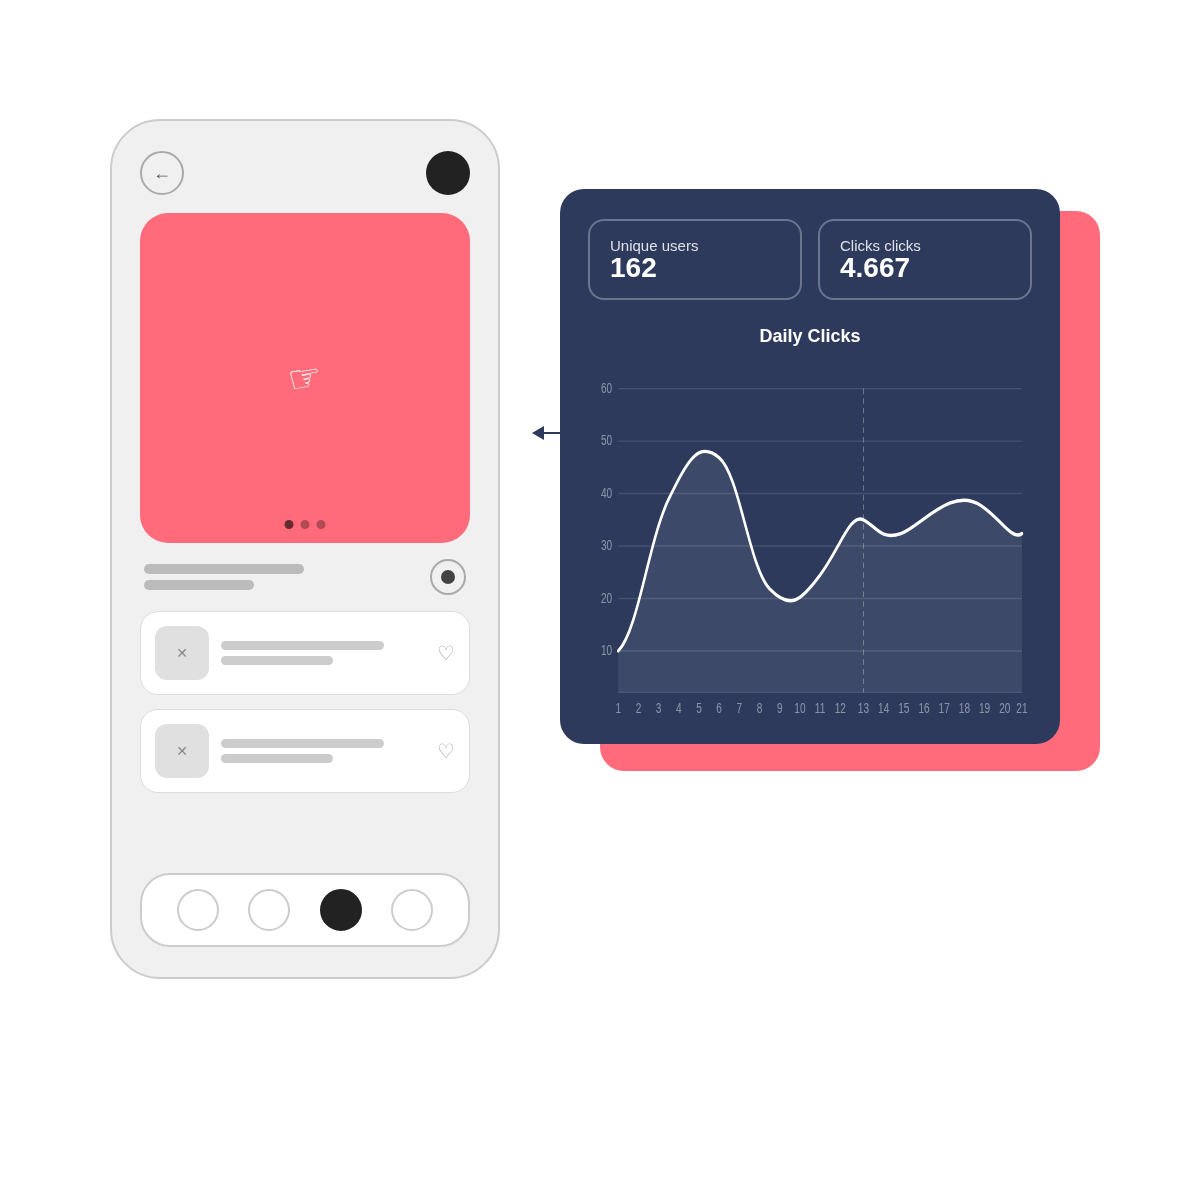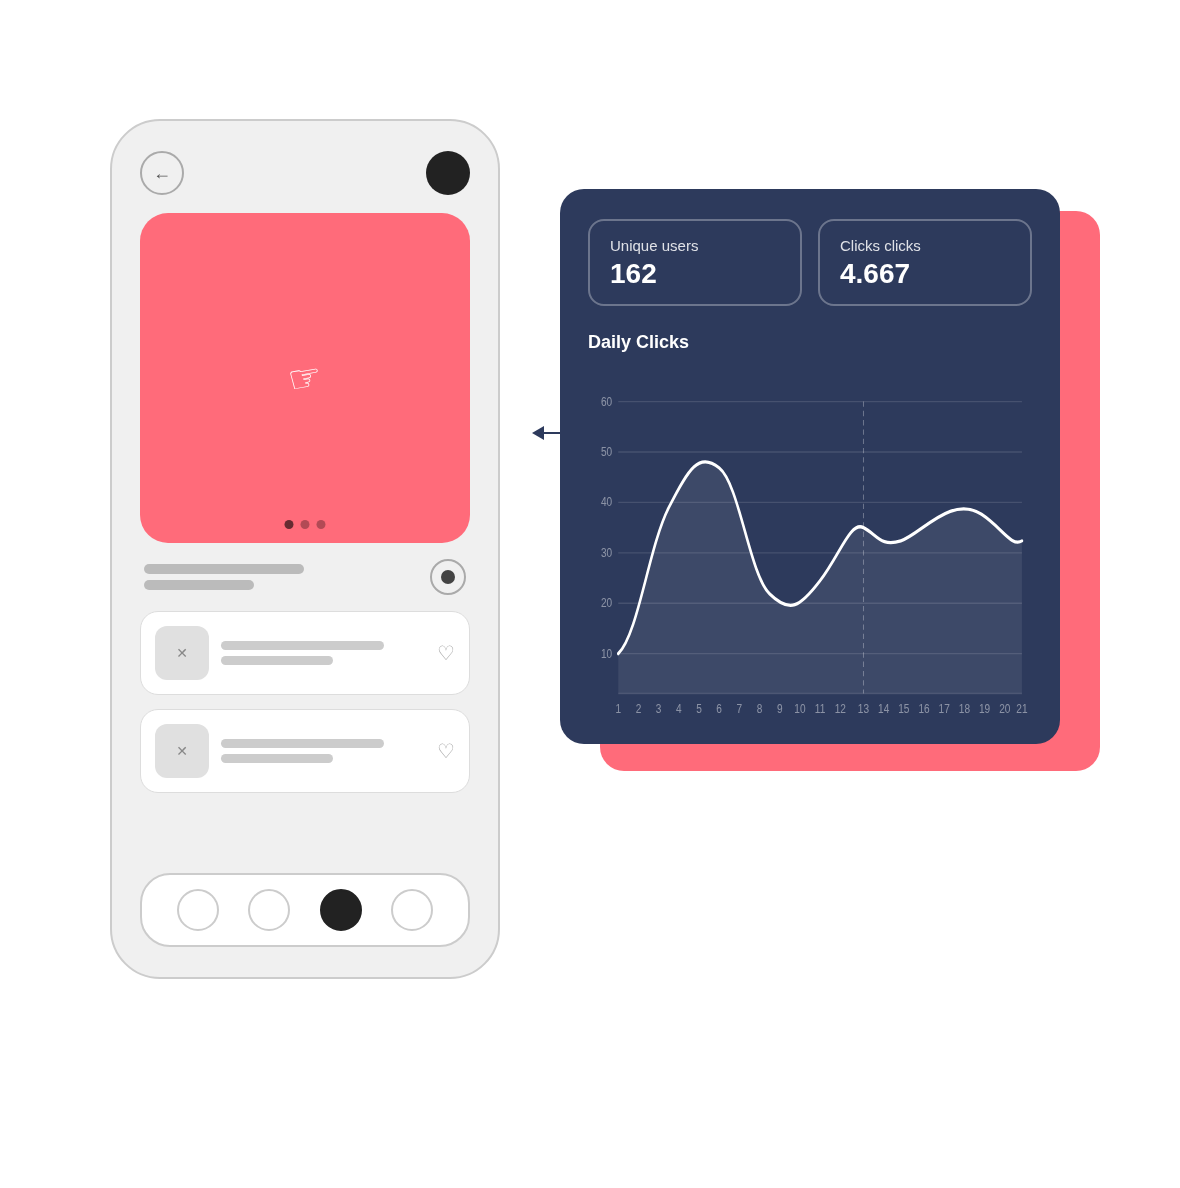--- a/index.html
+++ b/index.html
@@ -275,21 +275,20 @@
       gap: 16px;
       margin-bottom: 26px;
     }
     .stat-box {
       flex: 1;
       border: 2px solid rgba(255,255,255,0.3);
       border-radius: 16px;
       padding: 16px 20px;
       display: flex;
       flex-direction: column;
-      gap: 6px;
     }
     .stat-label {
       font-size: 15px;
       color: rgba(255,255,255,0.85);
       font-weight: 400;
     }
     .stat-value {
       font-size: 28px;
       font-weight: 700;
       color: #ffffff;
@@ -299,22 +298,22 @@
     
     .chart-section {
       flex: 1;
       display: flex;
       flex-direction: column;
     }
     .chart-title {
       font-size: 18px;
       font-weight: 600;
       color: #ffffff;
-      text-align: left;
-      margin-bottom: 22px;
+      text-align: center;
+      margin-bottom: 14px;
     }
     .chart-container {
       flex: 1;
       position: relative;
     }
     svg.line-chart {
       width: 100%;
       height: 100%;
     }
     .chart-grid-line {

